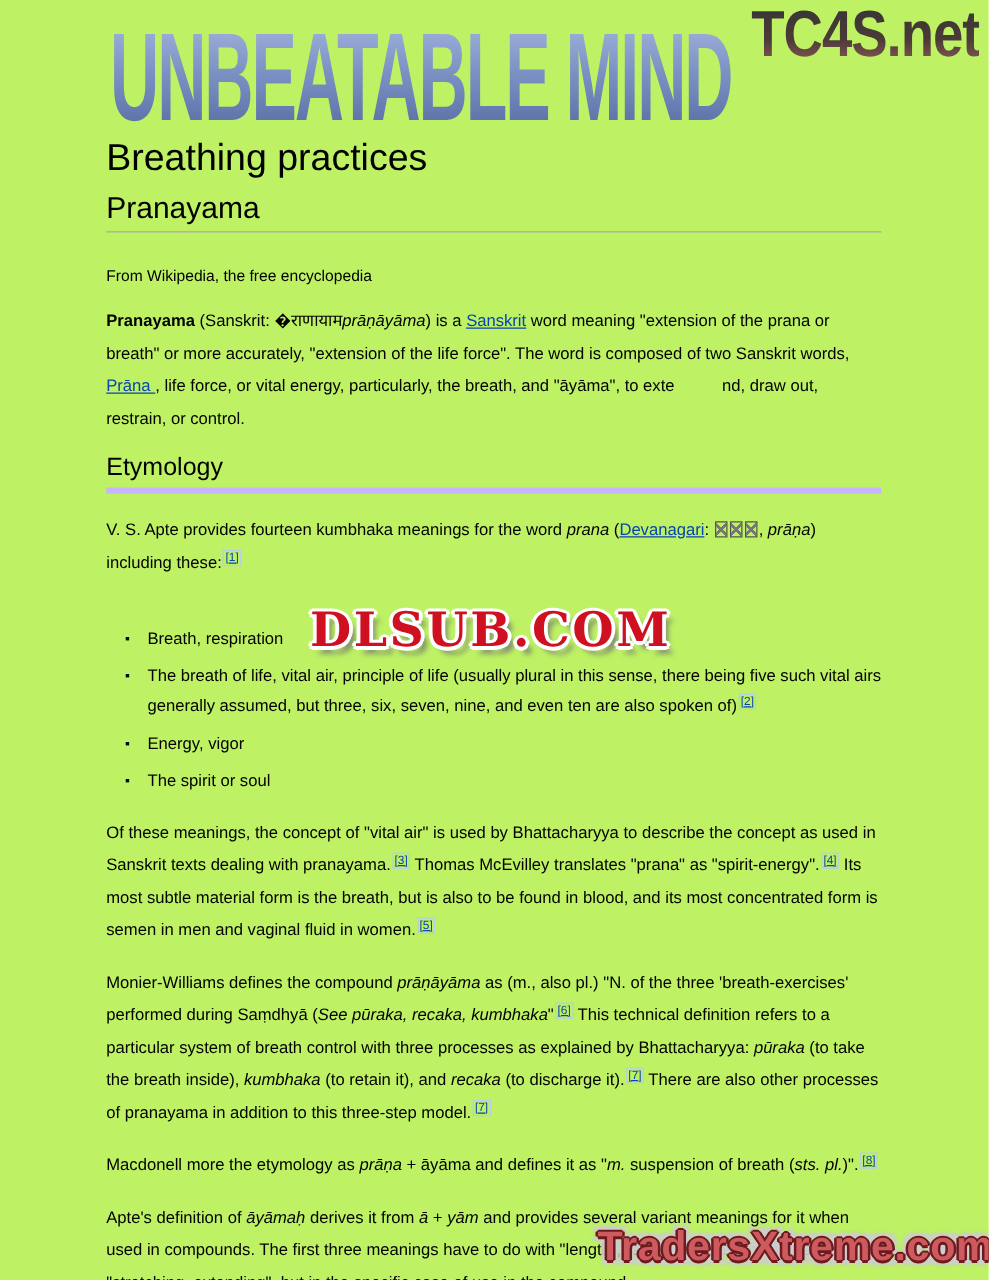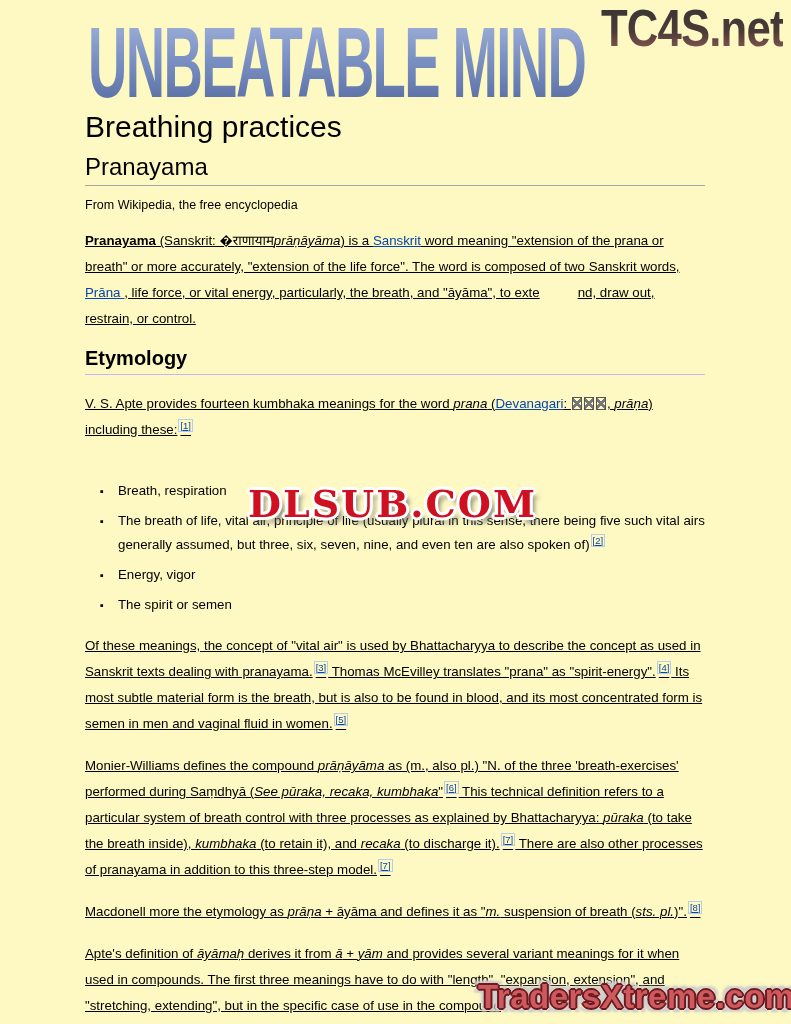--- a/index.html
+++ b/index.html
@@ -1,16 +1,16 @@
 <!DOCTYPE html>
 <html><head>
 <meta charset="utf-8">
 <style>
   html,body{margin:0;padding:0;background:#fff;}
-  .page{position:relative;width:791px;height:1024px;background:#fef9c3;overflow:hidden;
+  .page{position:relative;width:791px;height:1024px;background:#bef264;overflow:hidden;
         font-family:"Liberation Sans",sans-serif;color:#000;}
 
   
   .wm-unbeatable{position:absolute;left:88px;top:12px;font-size:100px;font-weight:bold;
         letter-spacing:-3px;white-space:nowrap;line-height:1;
         transform:scaleX(0.545);transform-origin:left top;
         background:linear-gradient(180deg,#a6b5de 0%,#7d92c4 45%,#54699f 100%);
         -webkit-background-clip:text;background-clip:text;color:transparent;}
   .wm-tc4s{position:absolute;left:601px;top:0px;font-size:52px;font-weight:bold;
         letter-spacing:-1px;white-space:nowrap;line-height:1.1;
@@ -33,24 +33,24 @@
           -2px 0 0 #6e1a1e,2px 0 0 #6e1a1e,0 2px 0 #6e1a1e,0 -2px 0 #6e1a1e,
           -4px -4px 2px rgba(205,205,205,0.95),4px -4px 2px rgba(205,205,205,0.95),
           -4px 4px 2px rgba(205,205,205,0.95),4px 4px 2px rgba(205,205,205,0.95),
           0 0 7px rgba(180,180,180,0.9);}
 
   
   .content{position:absolute;left:85px;top:110px;width:620px;}
   h1.doc-title{font-size:30px;font-weight:400;margin:0;line-height:34px;letter-spacing:0;}
   h2.article-title{font-size:24px;font-weight:400;margin:10px 0 0;padding-bottom:5px;
         border-bottom:1px solid #a7a7a7;line-height:26px;}
-  .tagline{font-size:12.5px;margin-top:12px;}
-  p.body{font-size:13.3px;line-height:26px;margin:16px 0 0;text-decoration:underline;}
-  h3.section{font-size:20px;font-weight:700;margin:14px 0 0;padding-bottom:4px;
-        border-bottom:1px solid #c4b5fd;line-height:24px;}
+  .tagline{font-size:12.5px;margin-top:28px;}
+  p.body{font-size:13.3px;line-height:26px;margin:16px 0 0;}
+  h3.section{font-size:20px;font-weight:400;margin:14px 0 0;padding-bottom:4px;
+        border-bottom:5px solid #c4b5fd;line-height:24px;}
   ul.meanings{margin:36px 0 0;padding-left:33px;list-style:none;}
   ul.meanings li{position:relative;font-size:13.3px;line-height:24px;margin-bottom:6px;}
   ul.meanings li::before{content:"▪";position:absolute;left:-18px;top:0;font-size:11px;color:#000;}
 
   
   .b{font-weight:bold;}
   .i{font-style:italic;}
   .a{color:#0645ad;text-decoration:underline;cursor:pointer;}
   .c{font-size:9.5px;color:#0645ad;vertical-align:super;line-height:0;
      border:1px solid #b9cce8;padding:0 1px;margin-left:1px;text-decoration:underline;}
@@ -77,21 +77,21 @@
     <p class="body"><span class="b">Pranayama</span><span> (Sanskrit: �राणायाम</span><span class="i">prāṇāyāma</span><span>) is a </span><span class="a">Sanskrit</span><span> word meaning "extension of the prana or breath" or more accurately, "extension of the life force". The word is composed of two Sanskrit words, </span><span class="a">Prāna </span><span>, life force, or vital energy, particularly, the breath, and "āyāma", to exte</span><span class="gap" style="width: 38px;"></span><span>nd, draw out, restrain, or control.</span></p>
 
     <h3 class="section">Etymology</h3>
 
     <p class="body"><span>V. S. Apte provides fourteen kumbhaka meanings for the word </span><span class="i">prana</span><span> (</span><span class="a">Devanagari</span><span>: </span><span class="tofu"></span><span class="tofu"></span><span class="tofu"></span><span>, </span><span class="i">prāṇa</span><span>) including these:</span><span class="c">[1]</span></p>
 
     <ul class="meanings">
         <li><span>Breath, respiration</span></li>
         <li><span>The breath of life, vital air, principle of life (usually plural in this sense, there being five such vital airs generally assumed, but three, six, seven, nine, and even ten are also spoken of)</span><span class="c">[2]</span></li>
         <li><span>Energy, vigor</span></li>
-        <li><span>The spirit or semen</span></li>
+        <li><span>The spirit or soul</span></li>
       </ul>
 
     <p class="body"><span>Of these meanings, the concept of "vital air" is used by Bhattacharyya to describe the concept as used in Sanskrit texts dealing with pranayama.</span><span class="c">[3]</span><span> Thomas McEvilley translates "prana" as "spirit-energy".</span><span class="c">[4]</span><span> Its most subtle material form is the breath, but is also to be found in blood, and its most concentrated form is semen in men and vaginal fluid in women.</span><span class="c">[5]</span></p>
     <p class="body"><span>Monier-Williams defines the compound </span><span class="i">prāṇāyāma</span><span> as (m., also pl.) "N. of the three 'breath-exercises' performed during Saṃdhyā (</span><span class="i">See pūraka, recaka, kumbhaka</span><span>"</span><span class="c">[6]</span><span> This technical definition refers to a particular system of breath control with three processes as explained by Bhattacharyya: </span><span class="i">pūraka</span><span> (to take the breath inside), </span><span class="i">kumbhaka</span><span> (to retain it), and </span><span class="i">recaka</span><span> (to discharge it).</span><span class="c">[7]</span><span> There are also other processes of pranayama in addition to this three-step model.</span><span class="c">[7]</span></p>
     <p class="body"><span>Macdonell more the etymology as </span><span class="i">prāṇa</span><span> + āyāma  and defines it as "</span><span class="i">m.</span><span> suspension of breath (</span><span class="i">sts. pl.</span><span>)".</span><span class="c">[8]</span></p>
     <p class="body"><span>Apte's definition of </span><span class="i">āyāmaḥ</span><span> derives it from </span><span class="i">ā</span><span> + </span><span class="i">yām</span><span> and provides several variant meanings for it when used in compounds. The first three meanings have to do with "length", "expansion, extension", and "stretching, extending", but in the specific case of use in the compound </span></p>
 
   </div>
 
   <div class="wm-dlsub">DLSUB.COM</div>

